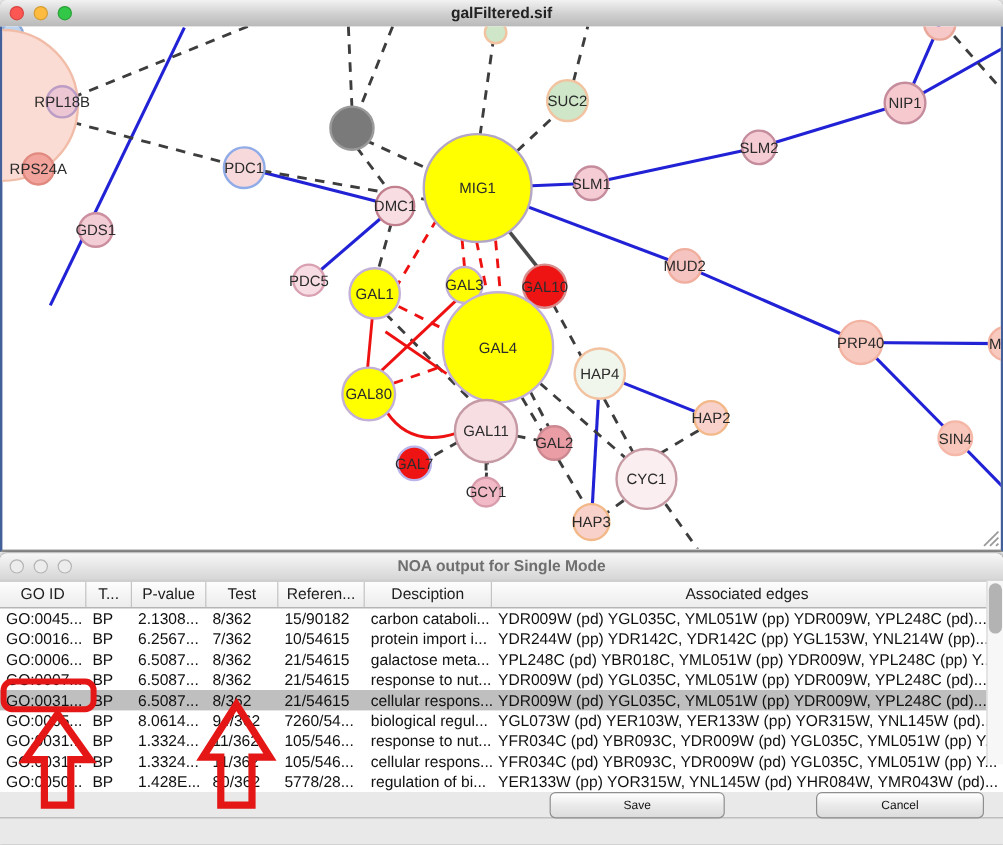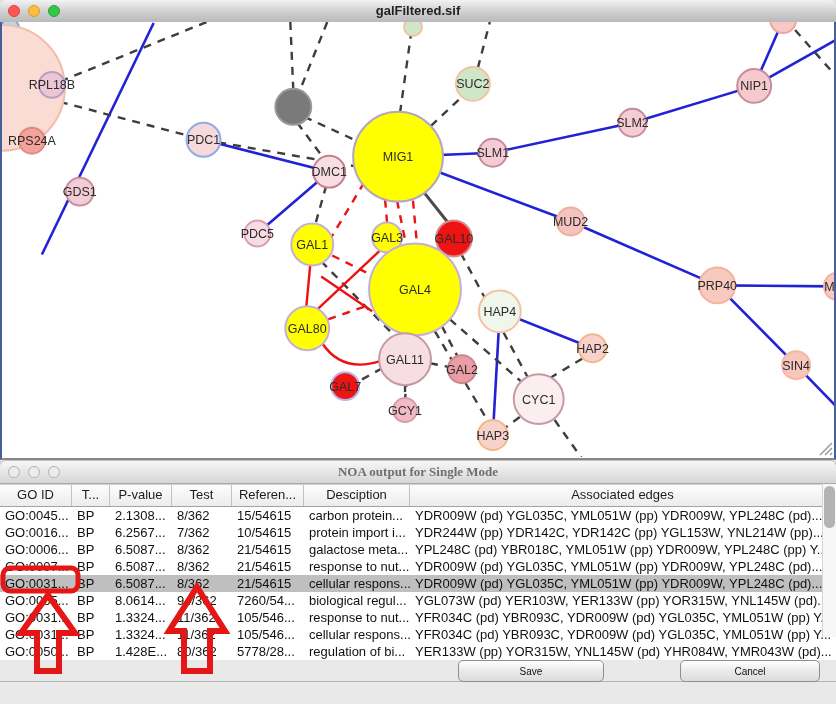--- a/index.html
+++ b/index.html
@@ -22,21 +22,21 @@
   #net-svg line.dash{stroke:#3d3d3d;stroke-width:2.4;stroke-dasharray:8 7;}
   #net-svg line.dark{stroke:#4a4a4a;stroke-width:3;}
   #net-svg line.red,#net-svg path.redq{stroke:#ee1111;stroke-width:2.4;fill:none;}
   #net-svg line.reddash{stroke:#ee1111;stroke-width:2.4;stroke-dasharray:8 7;}
   #net-svg text{font-family:"Liberation Sans",sans-serif;font-size:12.5px;fill:#2b2b2b;}
 
   
   #noa-window{position:absolute;left:0;top:461px;width:836px;height:243px;background:#e9e9e9;
     border-radius:6px 6px 0 0;box-shadow:0 0 3px rgba(0,0,0,.45);}
   .titlebar.inactive{background:linear-gradient(#f7f7f7,#e3e3e3 60%,#d6d6d6);border-bottom:1px solid #ababab;}
-  .titlebar.inactive .title{color:#6f6f6f;font-weight:bold;font-family:Liberation Serif, serif;}
+  .titlebar.inactive .title{color:#6f6f6f;font-weight:bold;}
   .light.hollow{background:#ececec;border:1px solid #b5b5b5;}
 
   #table{position:absolute;left:0;top:23px;width:836px;background:#fff;}
   #thead{display:flex;height:21px;background:linear-gradient(#fdfdfd,#ececec);border-bottom:1px solid #a3a3a3;border-top:1px solid #cfcfcf;}
   .hcell{box-sizing:border-box;border-right:1px solid #c3c3c3;font-size:13px;color:#1c1c1c;
     text-align:center;line-height:20px;overflow:hidden;white-space:nowrap;}
   #tbody{position:relative;}
   .trow{display:flex;height:17px;line-height:17px;font-size:13px;color:#111;white-space:nowrap;}
   .trow.selected{background:#bfbfbf;}
   .tcell{box-sizing:border-box;padding:0 3px 0 5px;overflow:hidden;white-space:nowrap;}
@@ -218,22 +218,22 @@
           <div class="hcell" style="width: 72px;">Referen...</div>
           <div class="hcell" style="width: 106px;">Desciption</div>
           <div class="hcell" style="flex: 1 1 0%;">Associated edges</div>
         </div>
       <div id="tbody">
           <div class="trow">
             <div class="tcell" style="width: 72px;">GO:0045...</div>
             <div class="tcell" style="width: 38px;">BP</div>
             <div class="tcell" style="width: 62px;">2.1308...</div>
             <div class="tcell" style="width: 60px;">8/362</div>
-            <div class="tcell" style="width: 72px;">15/54615</div>
-            <div class="tcell" style="width: 106px;">carbon protein...</div>
+            <div class="tcell" style="width: 72px;">15/90182</div>
+            <div class="tcell" style="width: 106px;">carbon cataboli...</div>
             <div class="tcell" style="flex: 1 1 0%;">YDR009W (pd) YGL035C, YML051W (pp) YDR009W, YPL248C (pd)...</div>
           </div>
           <div class="trow">
             <div class="tcell" style="width: 72px;">GO:0016...</div>
             <div class="tcell" style="width: 38px;">BP</div>
             <div class="tcell" style="width: 62px;">6.2567...</div>
             <div class="tcell" style="width: 60px;">7/362</div>
             <div class="tcell" style="width: 72px;">10/54615</div>
             <div class="tcell" style="width: 106px;">protein import i...</div>
             <div class="tcell" style="flex: 1 1 0%;">YDR244W (pp) YDR142C, YDR142C (pp) YGL153W, YNL214W (pp)...</div>

